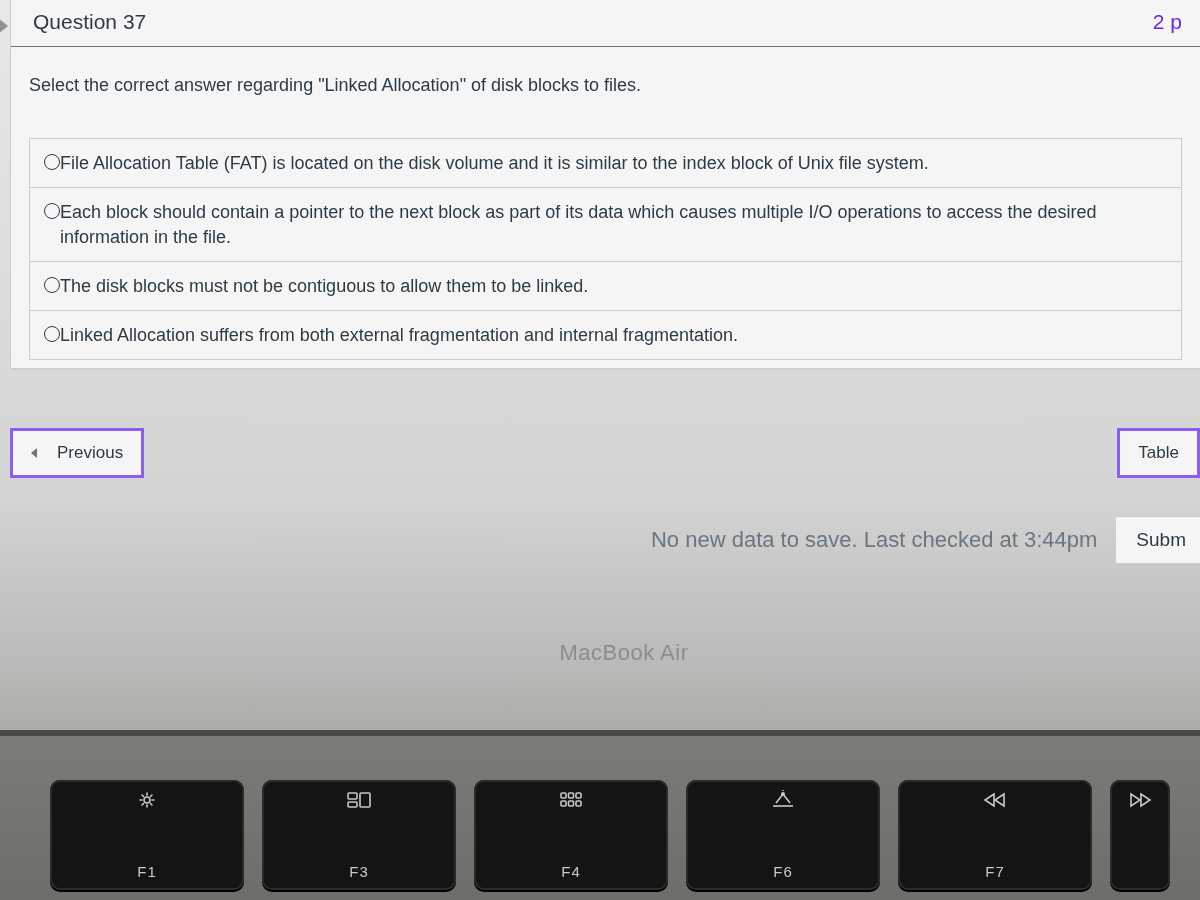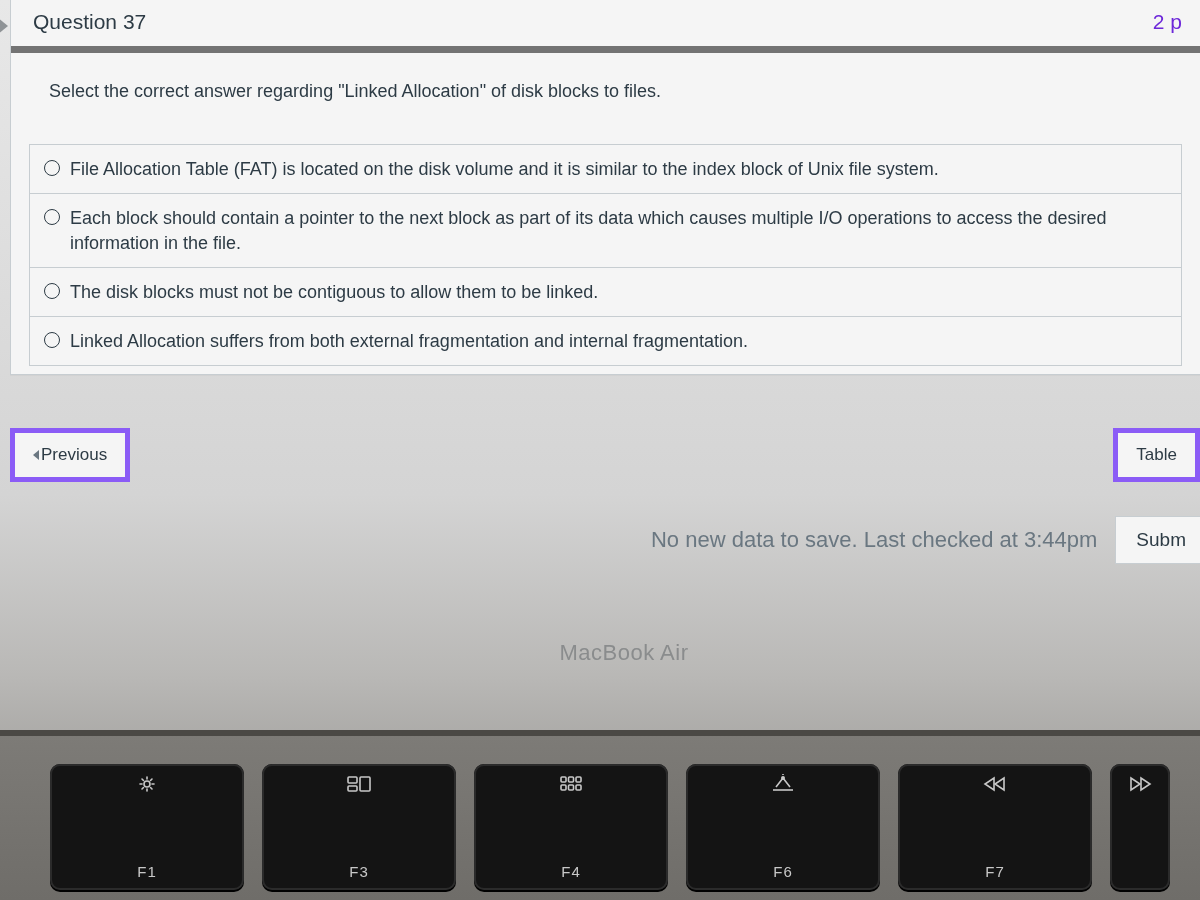--- a/index.html
+++ b/index.html
@@ -22,33 +22,32 @@
     border-right: none;
     border-top: none;
     box-shadow: 0 1px 0 rgba(0,0,0,0.03);
   }
 
   .card-header {
     display: flex;
     align-items: center;
     justify-content: space-between;
     padding: 10px 18px 12px 22px;
-    border-bottom: 7px solid #737373;
+    border-bottom: 1px solid #737373;
   }
   .qtitle { font-size: 21px; color: #2d3b45; }
   .points { font-size: 21px; color: #6d28d9; white-space: nowrap; }
 
   .card-body { padding: 28px 18px 8px 18px; }
-  .prompt { font-size: 18px; color: #2d3b45; margin-bottom: 42px; margin-left: 20px; }
+  .prompt { font-size: 18px; color: #2d3b45; margin-bottom: 42px; }
 
   .options { border: 1px solid #c7cdd1; border-bottom: none; }
   .opt {
     display: flex;
     align-items: flex-start;
-    gap: 10px;
     padding: 12px 14px;
     border-bottom: 1px solid #c7cdd1;
     font-size: 18px;
     color: #2d3b45;
     cursor: pointer;
   }
   .opt:last-child { margin-bottom: 0; }
   .radio {
     flex: 0 0 16px;
     width: 16px; height: 16px;
@@ -65,26 +64,26 @@
     left: 10px; right: 0;
     top: 428px;
     display: flex;
     justify-content: space-between;
     padding: 0;
   }
   .btn {
     font-size: 17px;
     color: #2d3b45;
     background: #f5f5f5;
-    border: 5px solid #8b5cf6;
+    border: 3px solid #8b5cf6;
     padding: 12px 18px;
     cursor: pointer;
     display: inline-flex;
     align-items: center;
-    gap: 2px;
+    gap: 20px;
   }
   .btn .tri-left {
     width: 0; height: 0;
     border-top: 5px solid transparent;
     border-bottom: 5px solid transparent;
     border-right: 6px solid #6a7781;
   }
 
   
   .statusrow {
@@ -128,21 +127,21 @@
     background: linear-gradient(180deg, #7d7b77 0%, #6f6d69 100%);
     border-top: 6px solid #4b4945;
     display: flex;
     align-items: flex-end;
     padding: 0 30px 10px 50px;
     gap: 18px;
     overflow: hidden;
   }
   .key {
     flex: 1 1 0;
-    height: 126px;
+    height: 110px;
     background: #141414;
     border-radius: 10px;
     box-shadow: inset 0 0 0 2px #2b2b2b, 0 2px 0 #000;
     position: relative;
     color: #c8c8c8;
   }
   .key .glyph {
     position: absolute;
     top: 10px; left: 0; right: 0;
     text-align: center;

